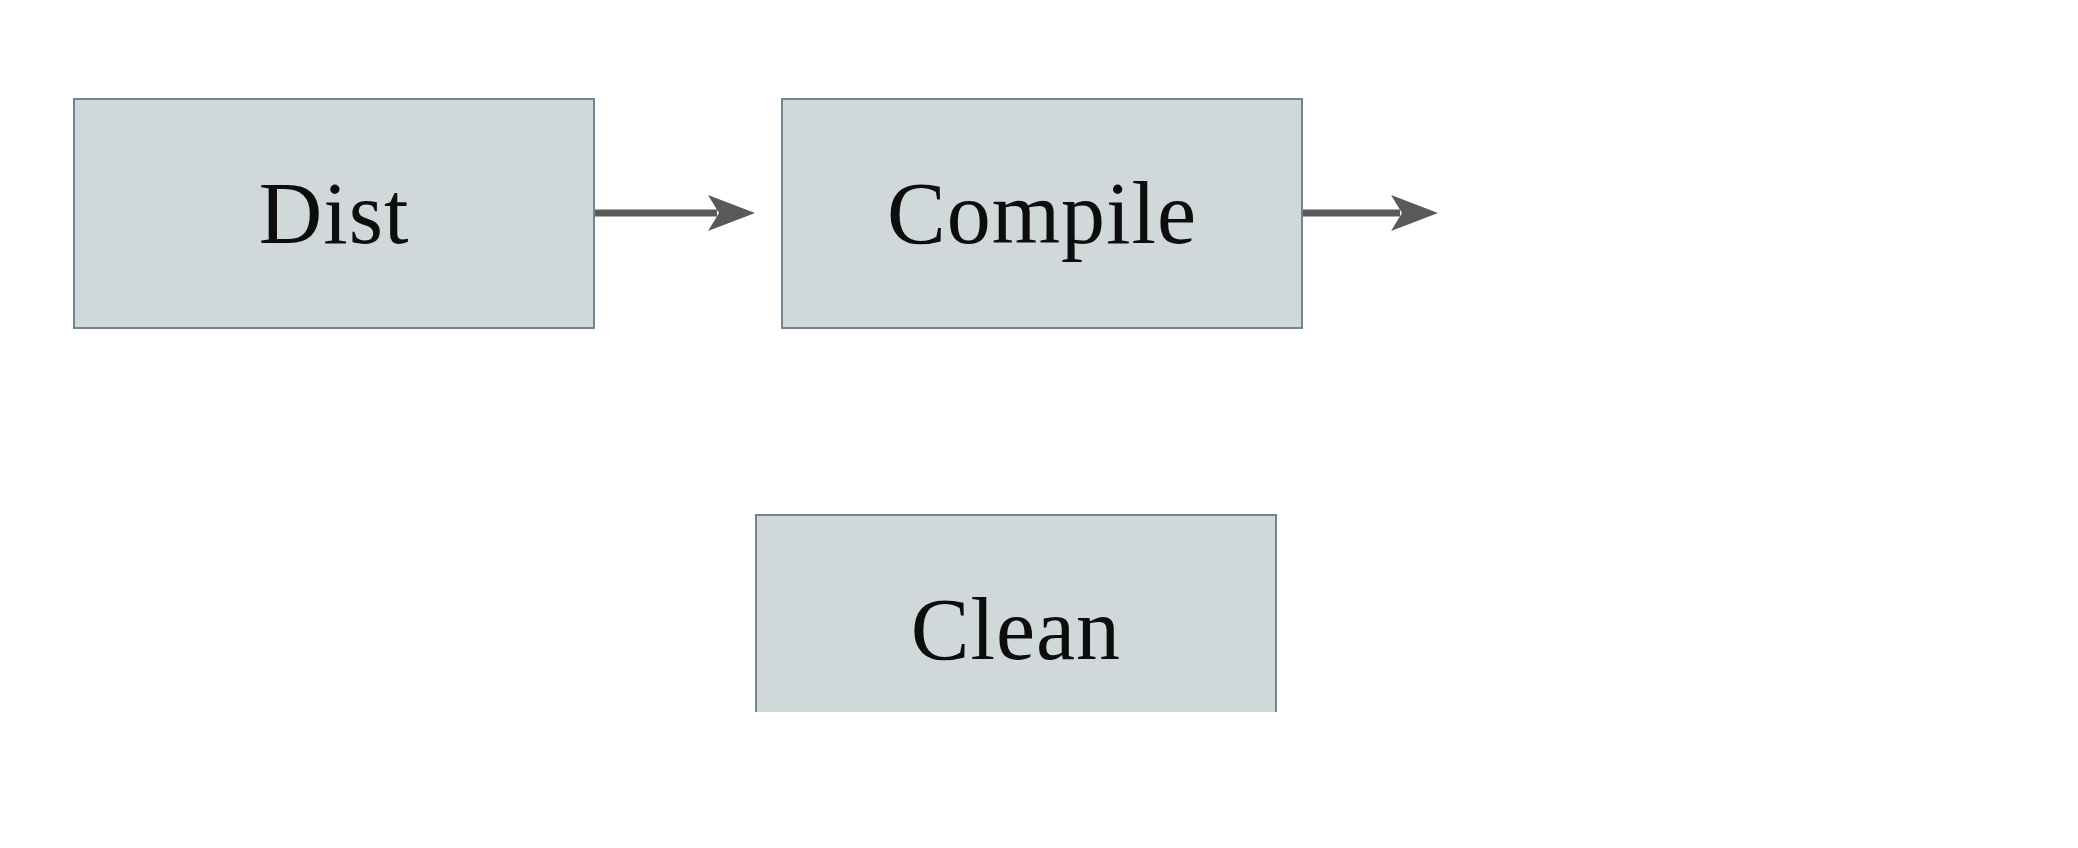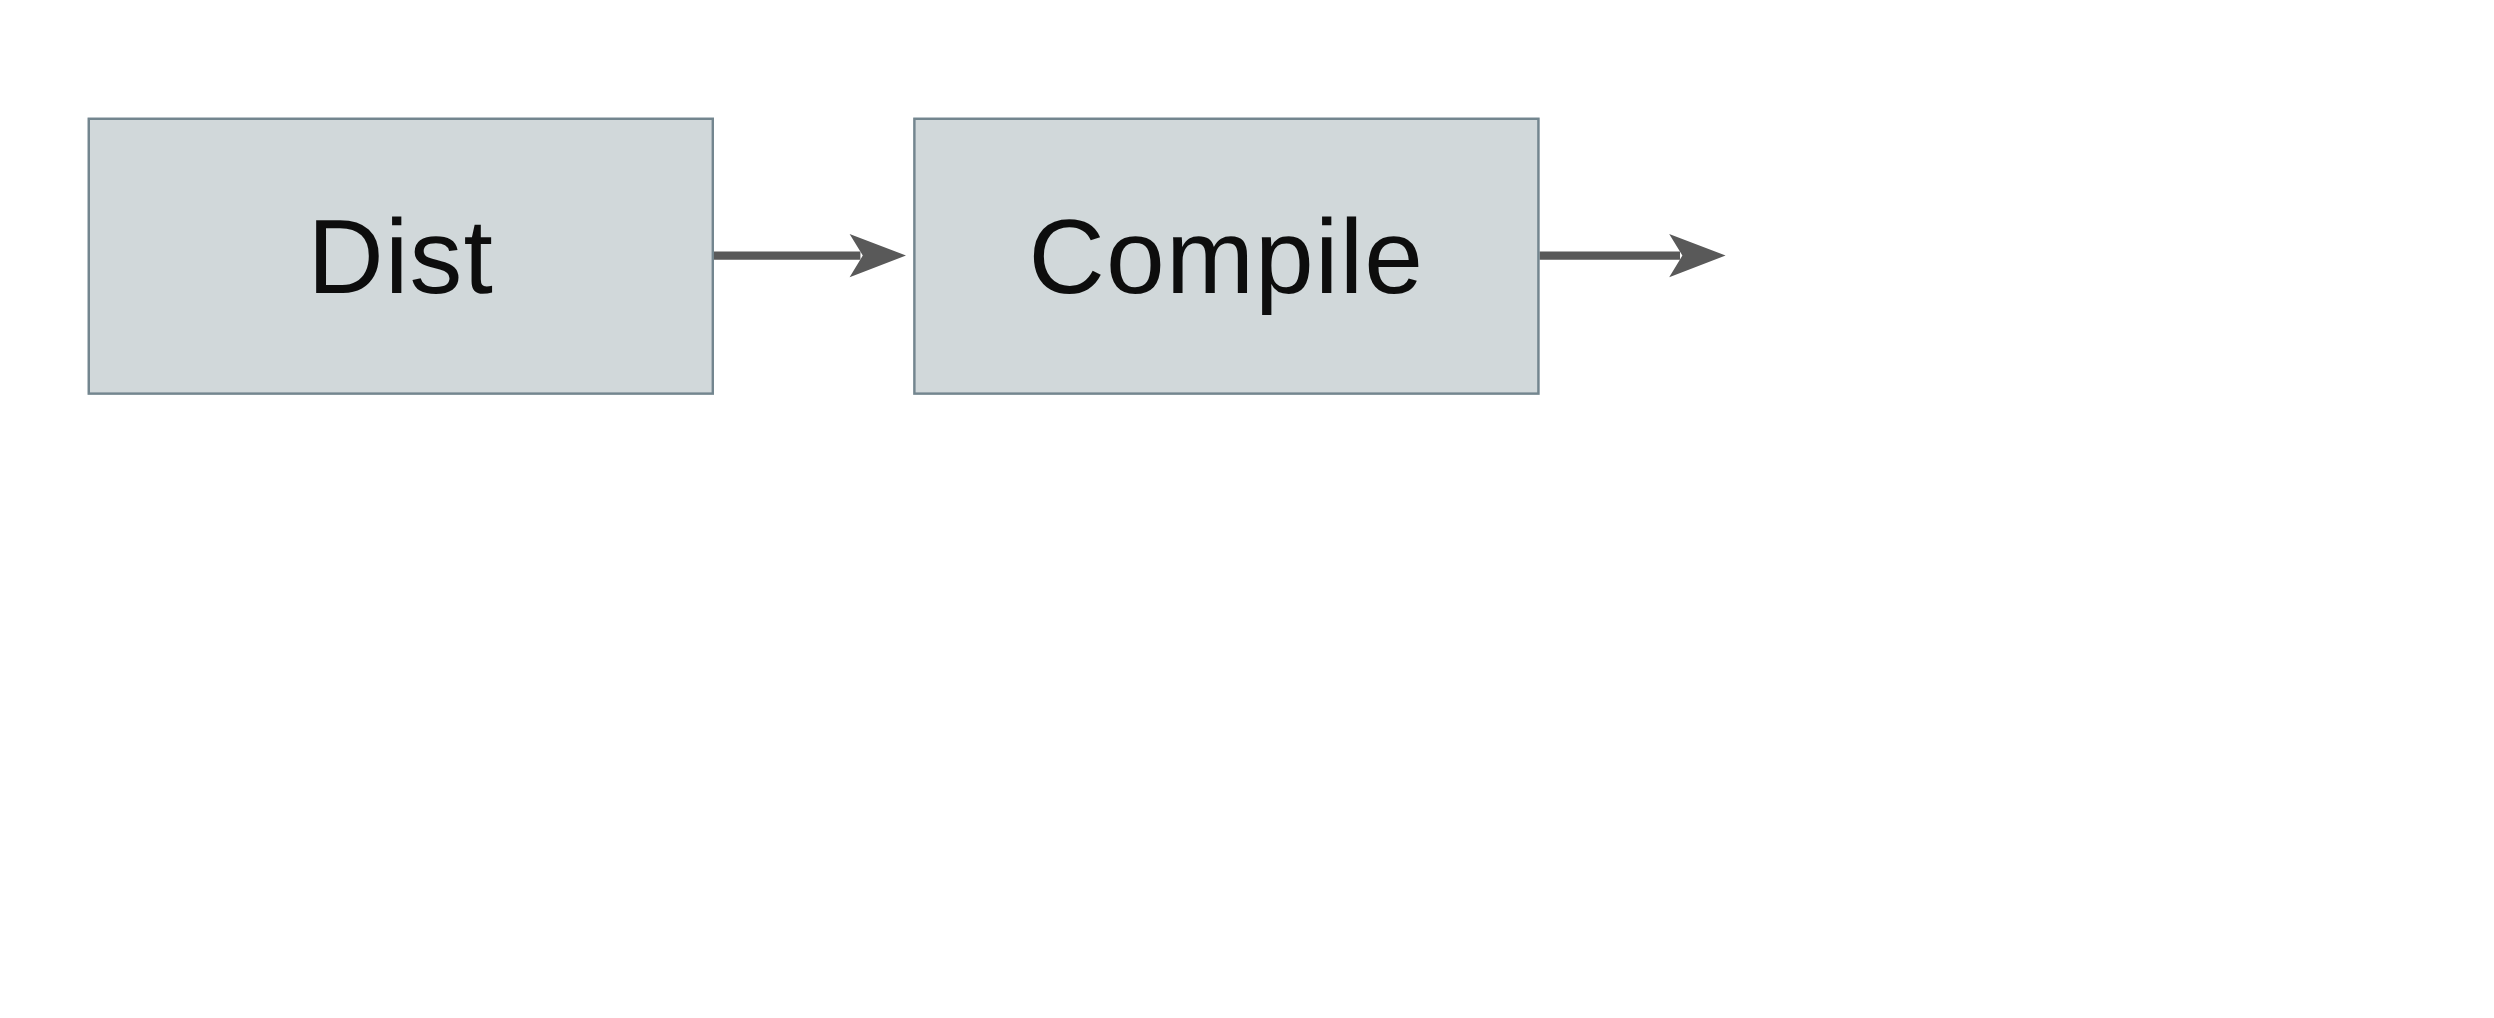--- a/index.html
+++ b/index.html
@@ -5,21 +5,21 @@
   html, body {
     margin: 0;
     padding: 0;
     background: #ffffff;
   }
   .canvas {
     position: relative;
     width: 2078px;
     height: 712px;
     background: var(--canvas-bg, #ffffff);
-    font-family: Liberation Sans, sans-serif;
+    font-family: Liberation Serif, serif;
     overflow: hidden;
   }
   .edges {
     position: absolute;
     left: 0;
     top: 0;
     width: 2078px;
     height: 848px;
     pointer-events: none;
   }
@@ -43,21 +43,21 @@
   }
   .node-label {
     font-size: 88px;
     font-weight: 400;
     color: var(--text-color, #0d0d0d);
     letter-spacing: 1px;
     line-height: 1;
     user-select: none;
   }
   .node-dist    { left: 73px;   top: 98px; }
-  .node-compile { left: 761px;  top: 98px; }
+  .node-compile { left: 781px;  top: 98px; }
   .node-init    { left: 1438px; top: 98px; }
   .node-clean   { left: 755px;  top: 514px; }
 </style>
 </head>
 <body>
 
 <div class="canvas">
 
   <svg class="edges" viewBox="0 0 2078 848" xmlns="http://www.w3.org/2000/svg">
     <g>
@@ -72,14 +72,17 @@
 
   <div class="node node-dist">
     <span class="node-label">Dist</span>
   </div>
 
   <div class="node node-compile">
     <span class="node-label">Compile</span>
   </div>
 
 
+  <div class="node node-clean">
+    <span class="node-label">Clean</span>
+  </div>
 
 </div>
 
 </body></html>

